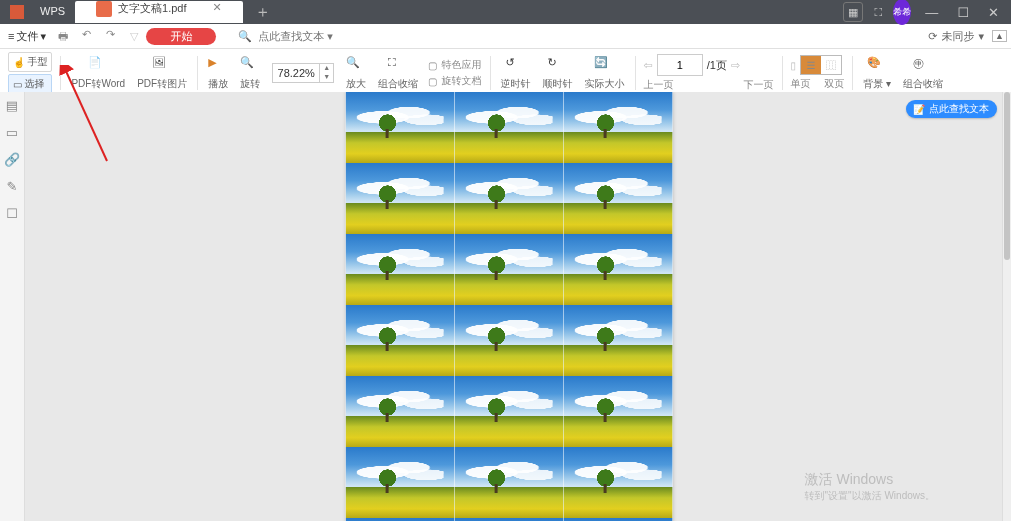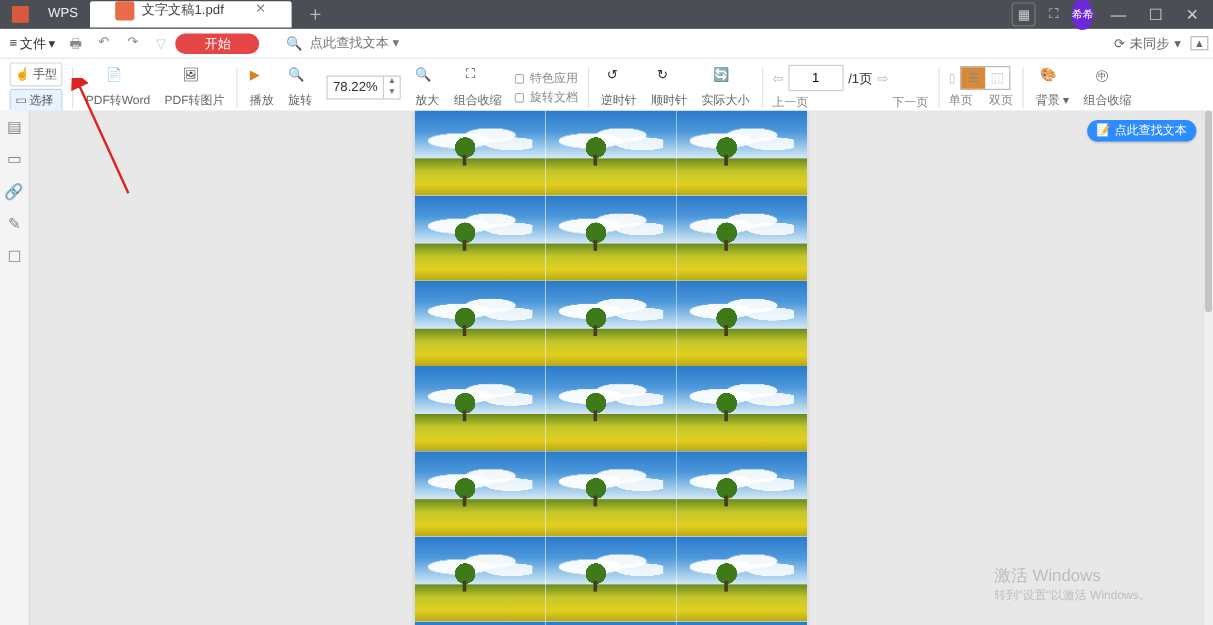--- a/index.html
+++ b/index.html
@@ -61,21 +61,21 @@
   .sky{position:absolute;inset:0;background:linear-gradient(#2a7acb 0%,#4d98db 25%,#a3cdec 45%,#cfe5f5 55%)}
   .cloud{position:absolute;top:16%;left:10%;right:10%;height:34%;background:radial-gradient(ellipse at 30% 60%,rgba(255,255,255,.95) 0 30%,transparent 31%),radial-gradient(ellipse at 60% 40%,rgba(255,255,255,.92) 0 28%,transparent 29%),radial-gradient(ellipse at 80% 70%,rgba(255,255,255,.85) 0 22%,transparent 23%)}
   .field{position:absolute;left:0;right:0;bottom:0;height:44%;background:linear-gradient(#698a1f 0%,#c3c72a 35%,#e2cf1f 70%,#b7a916 100%)}
   .tree{position:absolute;left:28%;bottom:38%;width:22px;height:22px}
   .tree .crown{width:22px;height:18px;background:radial-gradient(circle,#3e7a1a 0 60%,transparent 61%);border-radius:50%}
   .tree .trunk{position:absolute;bottom:-2px;left:9px;width:3px;height:9px;background:#4a3b20}
   .vscroll{position:absolute;right:0;top:92px;bottom:0;width:8px;background:#efefef;border-left:1px solid #ddd}
   .vscroll .thumb{position:absolute;top:0;left:1px;width:6px;height:168px;background:#c4c4c4;border-radius:3px}
   .chip{position:absolute;right:14px;top:100px;background:#2d8cff;color:#fff;border-radius:10px;padding:2px 8px;font-size:10px;display:flex;align-items:center;gap:3px;box-shadow:0 1px 2px rgba(0,0,0,.2)}
   .arrow{position:absolute;pointer-events:none}
-  .watermark{position:absolute;right:52px;bottom:18px;color:#bdbdbd;font-size:14px}
+  .watermark{position:absolute;right:76px;bottom:18px;color:#bdbdbd;font-size:14px}
   .watermark .sub{font-size:10px}
   .hand{cursor:pointer}
 </style>
 </head>
 <body>
 
 <div class="root">
 
   <div class="titlebar">
     <div class="logo">

